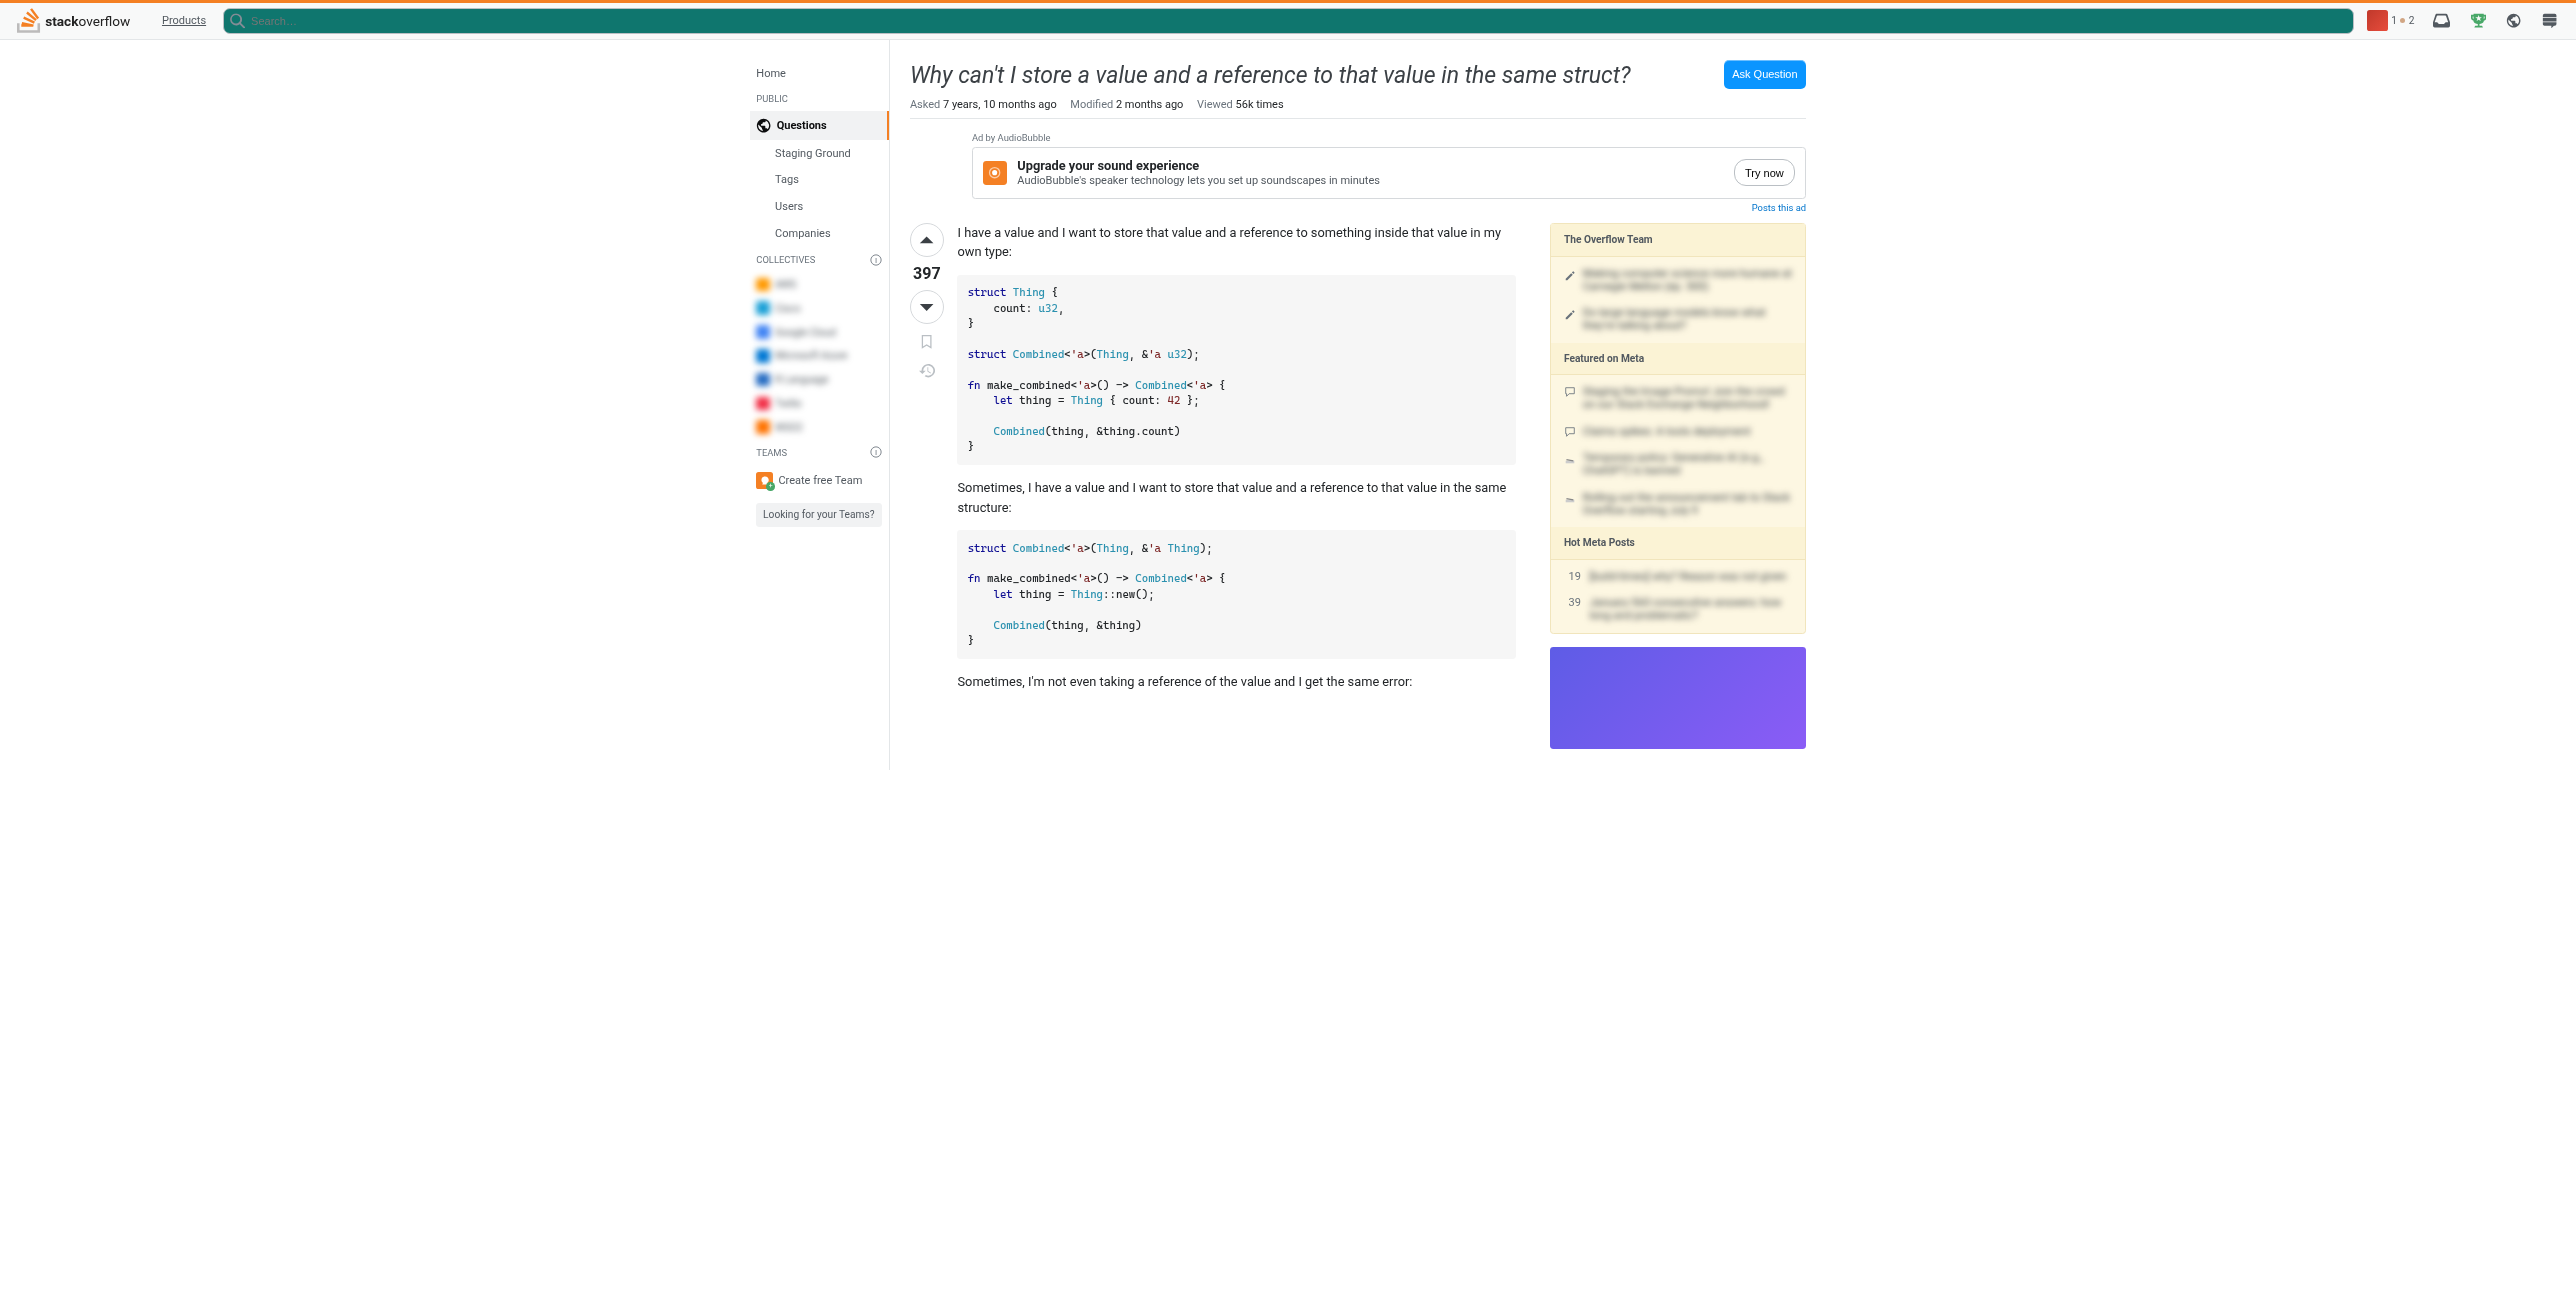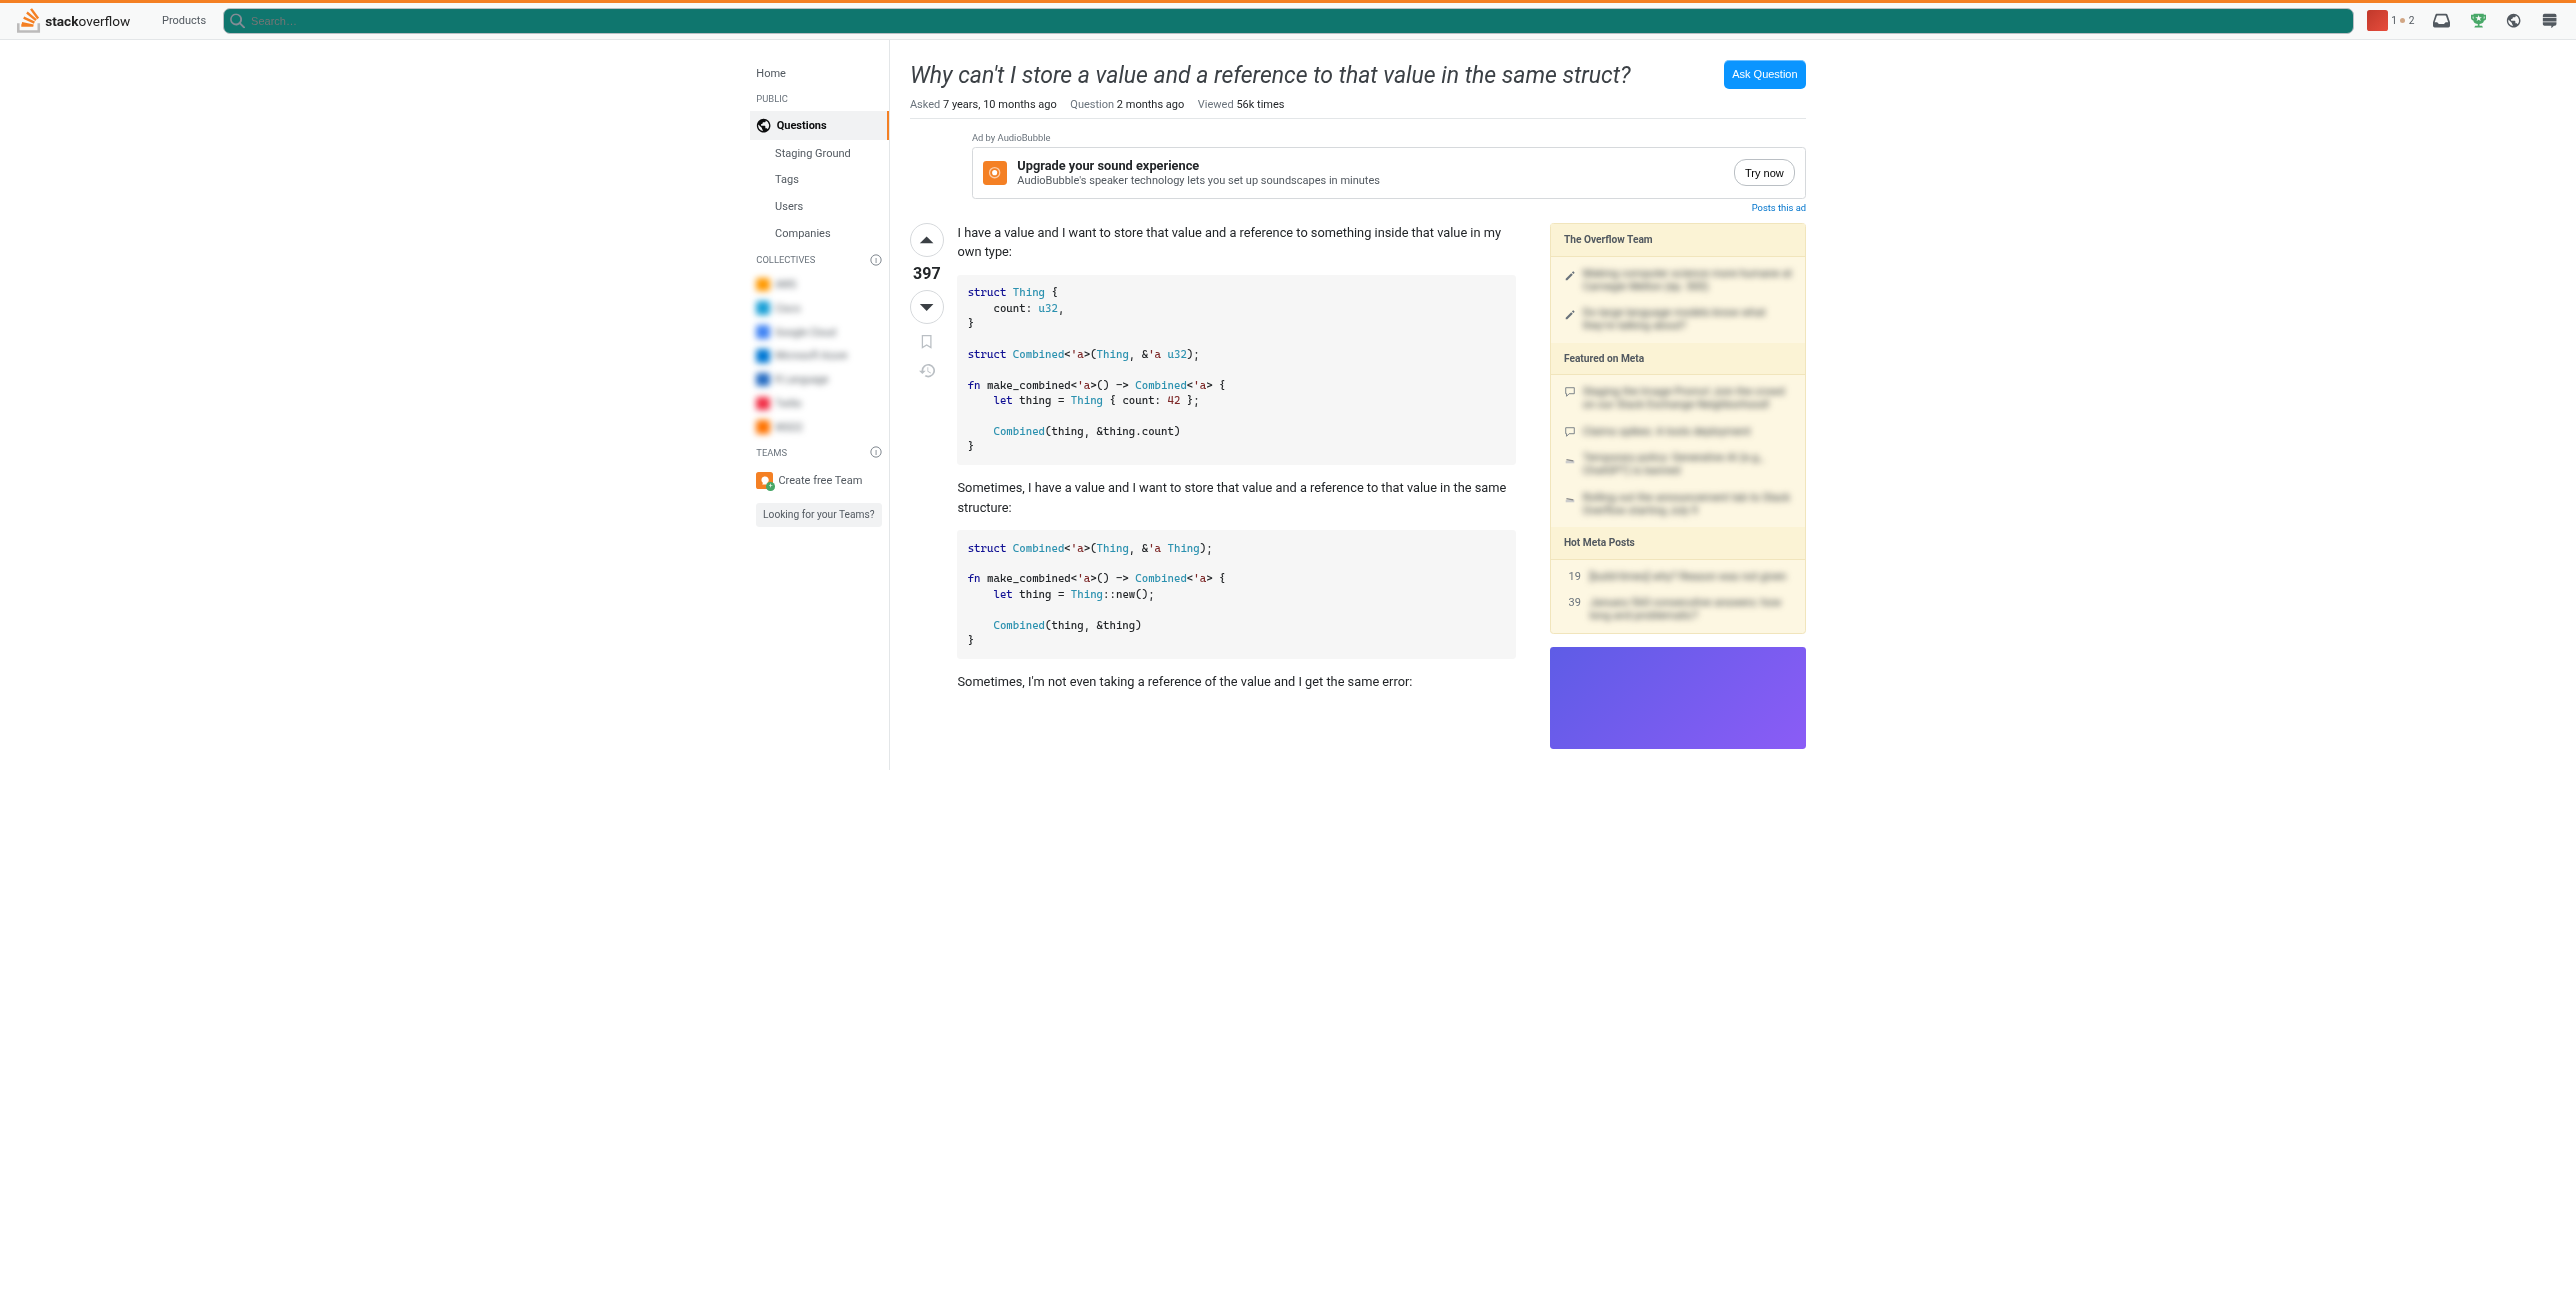--- a/index.html
+++ b/index.html
@@ -27,20 +27,21 @@
       align-items: center;
       padding: 0 6.8px;
       cursor: pointer;
     }
     .logo svg { width: 128px; height: 25.6px; }
     .products-link {
       padding: 5.1px 10.2px;
       color: #525960;
       font-size: 11px;
       cursor: pointer;
+      text-decoration: underline;
     }
     .searchbar {
       flex: 1;
       position: relative;
       margin: 0 6.8px;
     }
     .searchbar input {
       width: 100%;
       padding: 6px 7.7px 6px 27px;
       border: 0.9px solid #babfc4;
@@ -521,21 +522,21 @@
     <div class="looking-for">Looking for your Teams?</div>
   </nav>
 
   <main class="main-content">
     <div class="question-header">
       <h1 class="question-title">Why can't I store a value and a reference to that value in the same struct?</h1>
       <button class="ask-button">Ask Question</button>
     </div>
     <div class="question-meta">
       <div><span style="color:#6a737c">Asked</span> <span>7 years, 10 months ago</span></div>
-      <div><span style="color:#6a737c">Question</span> <span>2 months ago</span></div>
+      <div><span style="color:#6a737c">Modified</span> <span>2 months ago</span></div>
       <div><span style="color:#6a737c">Viewed</span> <span>56k times</span></div>
     </div>
 
     <div style="display:flex; gap:18px;">
       <div style="width:44px; flex-shrink:0;"></div>
       <div style="flex:1;">
         <div class="ad-label">Ad by AudioBubble</div>
         <div class="ad-banner">
           <div class="ad-logo">
             <svg width="15.3" height="15.3" viewBox="0 0 18 18" fill="#fff">

